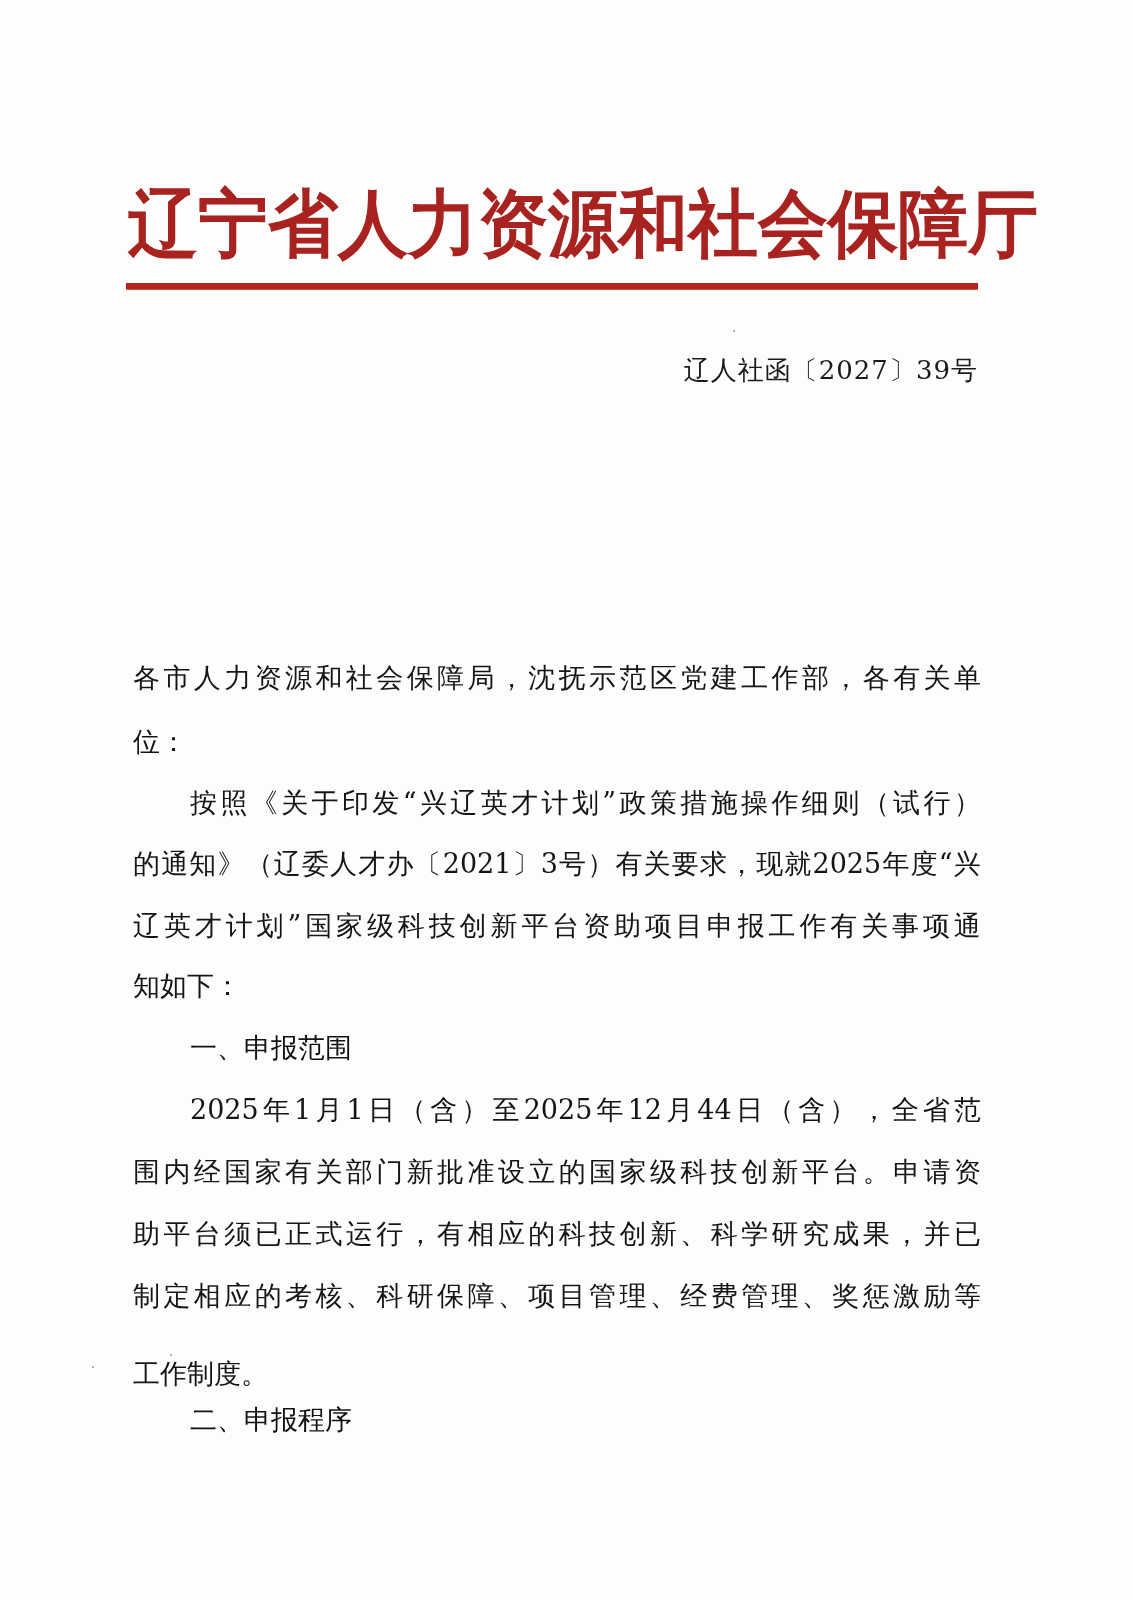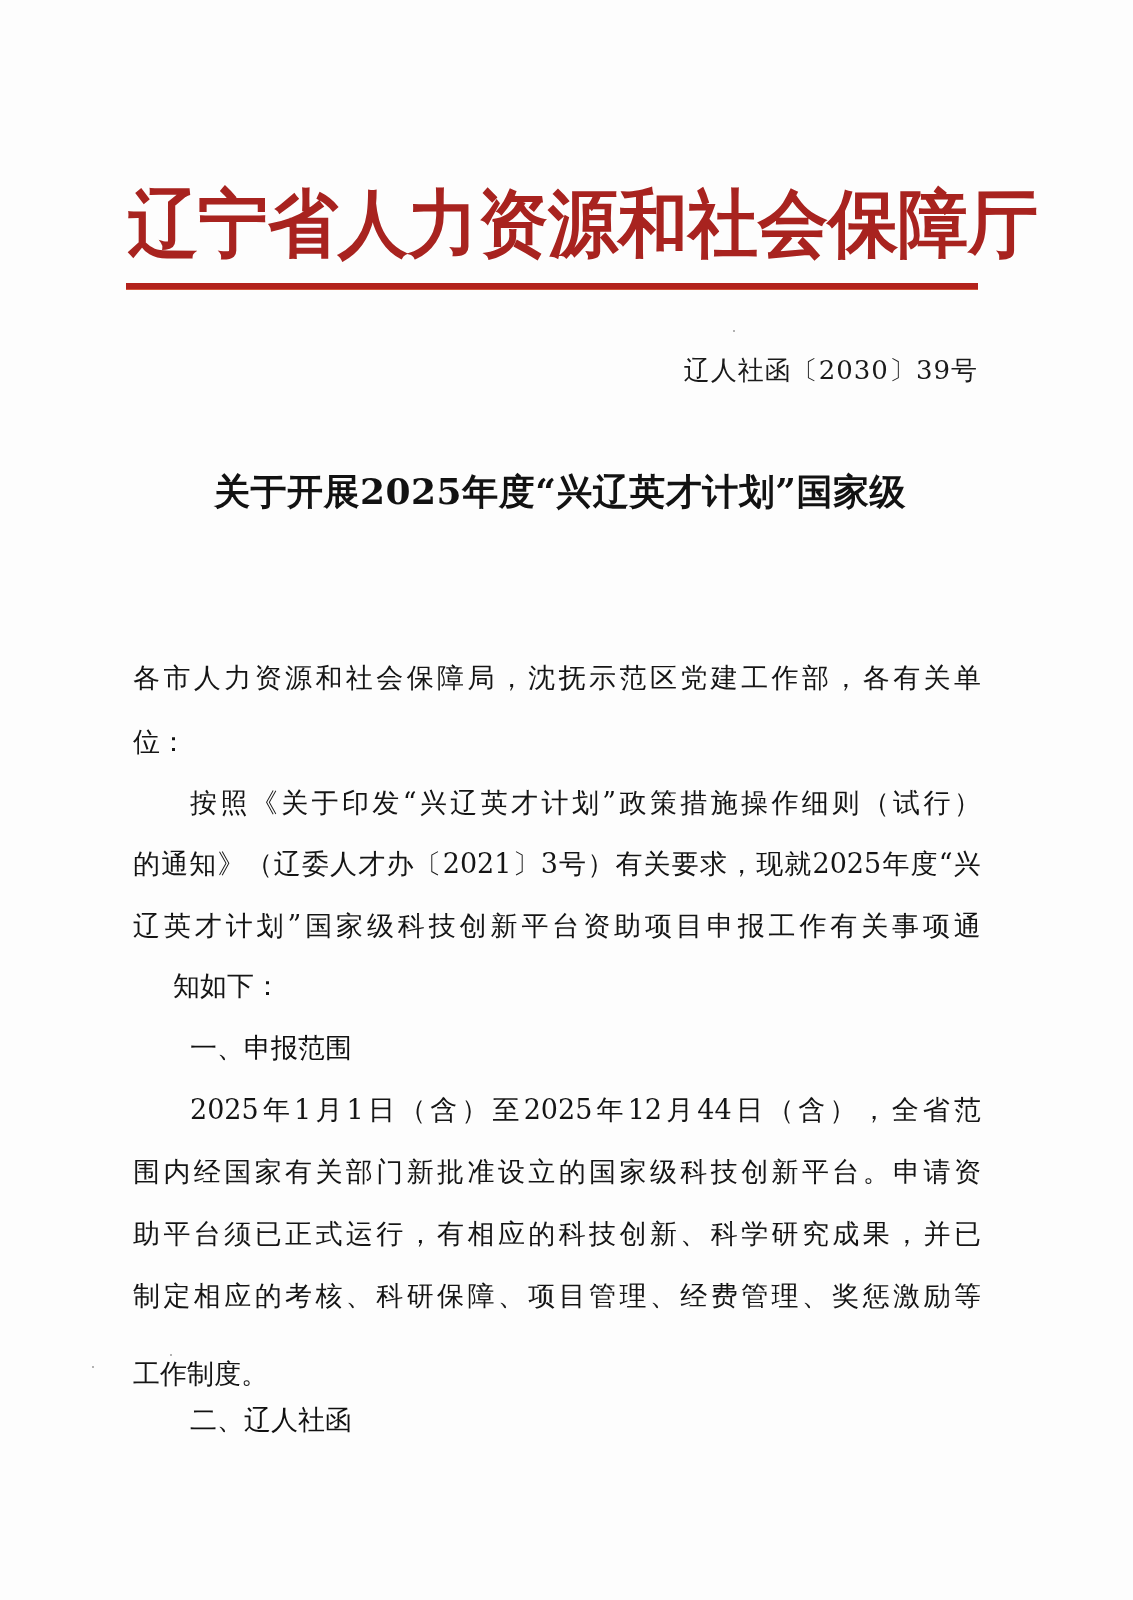--- a/index.html
+++ b/index.html
@@ -117,23 +117,22 @@
       <span>源</span>
       <span>和</span>
       <span>社</span>
       <span>会</span>
       <span>保</span>
       <span>障</span>
       <span>厅</span>
     </div>
   <div class="red-rule"></div>
 
-  <div class="doc-number">辽人社函〔2030〕39号</div>
-
-  <div class="title line1">关于开展2025年度“兴辽英才计划”国家级</div>
+  <div class="doc-number">辽人社函〔2027〕39号</div>
+
 
   <div class="para-line justify" style="top:664px;">
       <span>各</span>
       <span>市</span>
       <span>人</span>
       <span>力</span>
       <span>资</span>
       <span>源</span>
       <span>和</span>
       <span>社</span>
@@ -242,21 +241,21 @@
       <span>申</span>
       <span>报</span>
       <span>工</span>
       <span>作</span>
       <span>有</span>
       <span>关</span>
       <span>事</span>
       <span>项</span>
       <span>通</span>
     </div>
-  <div class="para-line" style="top:972px;margin-left:40px;">知如下：</div>
+  <div class="para-line" style="top:972px;">知如下：</div>
 
   <div class="heading" style="top:1034px;">一、申报范围</div>
 
   <div class="para-line indent justify" style="top:1096px;">
       <span>2025</span>
       <span>年</span>
       <span>1</span>
       <span>月</span>
       <span>1</span>
       <span>日</span>
@@ -363,18 +362,18 @@
       <span>理</span>
       <span>、</span>
       <span>奖</span>
       <span>惩</span>
       <span>激</span>
       <span>励</span>
       <span>等</span>
     </div>
   <div class="para-line" style="top:1344px;margin-top:16px;">工作制度。</div>
 
-  <div class="heading" style="top:1406px;">二、辽人社函</div>
+  <div class="heading" style="top:1406px;">二、申报程序</div>
 
   <div class="speck" style="left:92px; top:1366px;"></div>
   <div class="speck" style="left:733px; top:330px;"></div>
   <div class="speck" style="left:170px; top:1354px;"></div>
 </div>
 
 </body></html>

